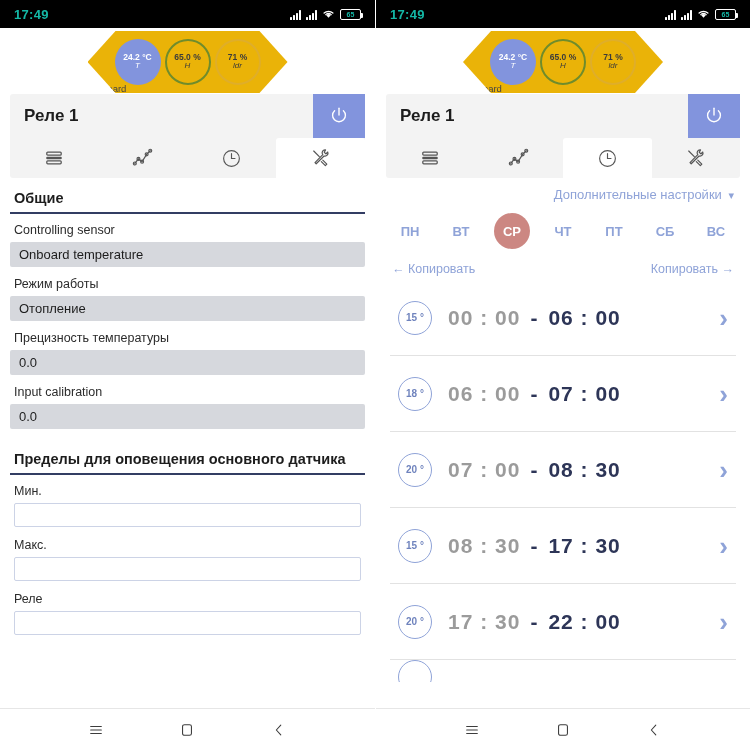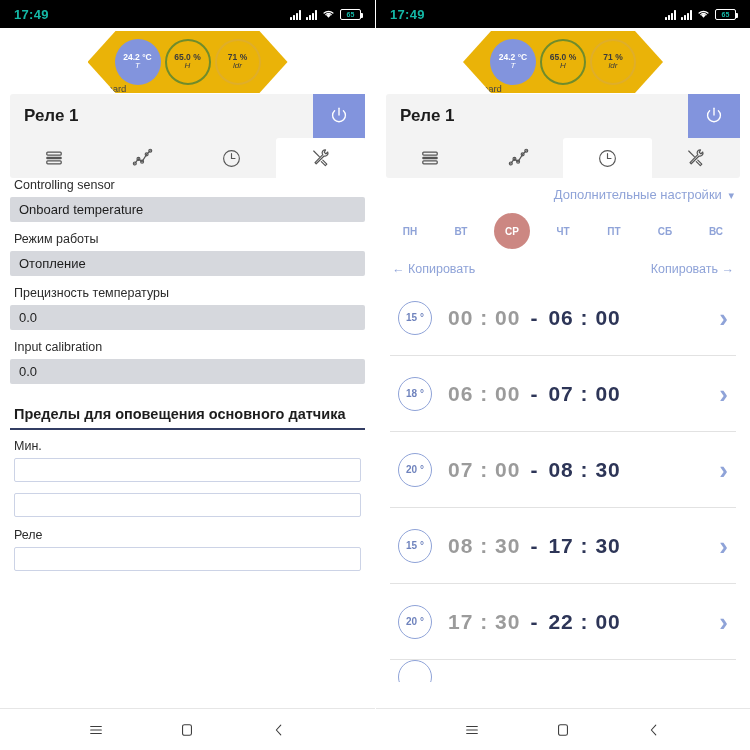--- a/index.html
+++ b/index.html
@@ -111,21 +111,21 @@
   .rcontent { flex: 1; overflow: hidden; padding: 0 14px; }
   .advanced {
     text-align: right; font-size: 13px; color: #8fa3d8;
     padding: 9px 2px 11px 0; cursor: pointer;
   }
   .advanced .chev { font-size: 11px; margin-left: 3px; }
   .days { display: flex; justify-content: space-between; align-items: center; padding: 0 2px 4px 2px; }
   .day {
     width: 36px; height: 36px; border-radius: 50%;
     display: flex; align-items: center; justify-content: center;
-    font-size: 10px; font-weight: bold; color: #8fa3d8; cursor: pointer;
+    font-size: 13px; font-weight: bold; color: #8fa3d8; cursor: pointer;
   }
   .day.sel { background: #cc8782; color: #ffffff; }
   .copyrow {
     display: flex; justify-content: space-between;
     font-size: 12.5px; color: #8fa3d8; padding: 9px 2px 4px 2px;
   }
   .copyrow span { cursor: pointer; }
   .srow {
     display: flex; align-items: center; height: 76px;
     border-bottom: 1px solid #e2e2e2; cursor: pointer;
@@ -247,38 +247,40 @@
           <svg width="23" height="22" viewBox="0 0 24 24" fill="none" stroke="#555" stroke-width="1.3" stroke-linecap="round" stroke-linejoin="round">
               <path d="M17.5 3.2 a3.2 3.2 0 0 0-3 5.2 L6 17 l1.3 1.3 8.6-8.5 a3.2 3.2 0 0 0 4-4.3 l-2 2 -1.8-1.8 Z"></path>
               <path d="M4.6 4.4 l6.1 6.1"></path>
               <path d="M14.5 14.3 l4.4 4.4 -1.6 1.6 -4.4-4.4"></path>
             </svg>
         </div>
       </div>
     </div>
 
     <div class="content">
+      <div class="section-title">Общие</div>
 
       <div class="fieldlabel">Controlling sensor</div>
       <div class="select">Onboard temperature</div>
 
       <div class="fieldlabel">Режим работы</div>
       <div class="select">Отопление</div>
 
       <div class="fieldlabel">Прецизность температуры</div>
       <div class="select">0.0</div>
 
       <div class="fieldlabel">Input calibration</div>
       <div class="select">0.0</div>
 
       <div class="section-title">Пределы для оповещения основного датчика</div>
 
       <div class="fieldlabel">Мин.</div>
       <div class="textinput"></div>
 
+      <div class="fieldlabel">Макс.</div>
       <div class="textinput"></div>
 
 
       <div class="fieldlabel">Реле</div>
       <div class="textinput"></div>
     </div>
 
     <div class="navbar">
       <span class="nb">
         <svg width="16" height="16" viewBox="0 0 18 18" stroke="#3c3c3c" stroke-width="1.2" stroke-linecap="round">

